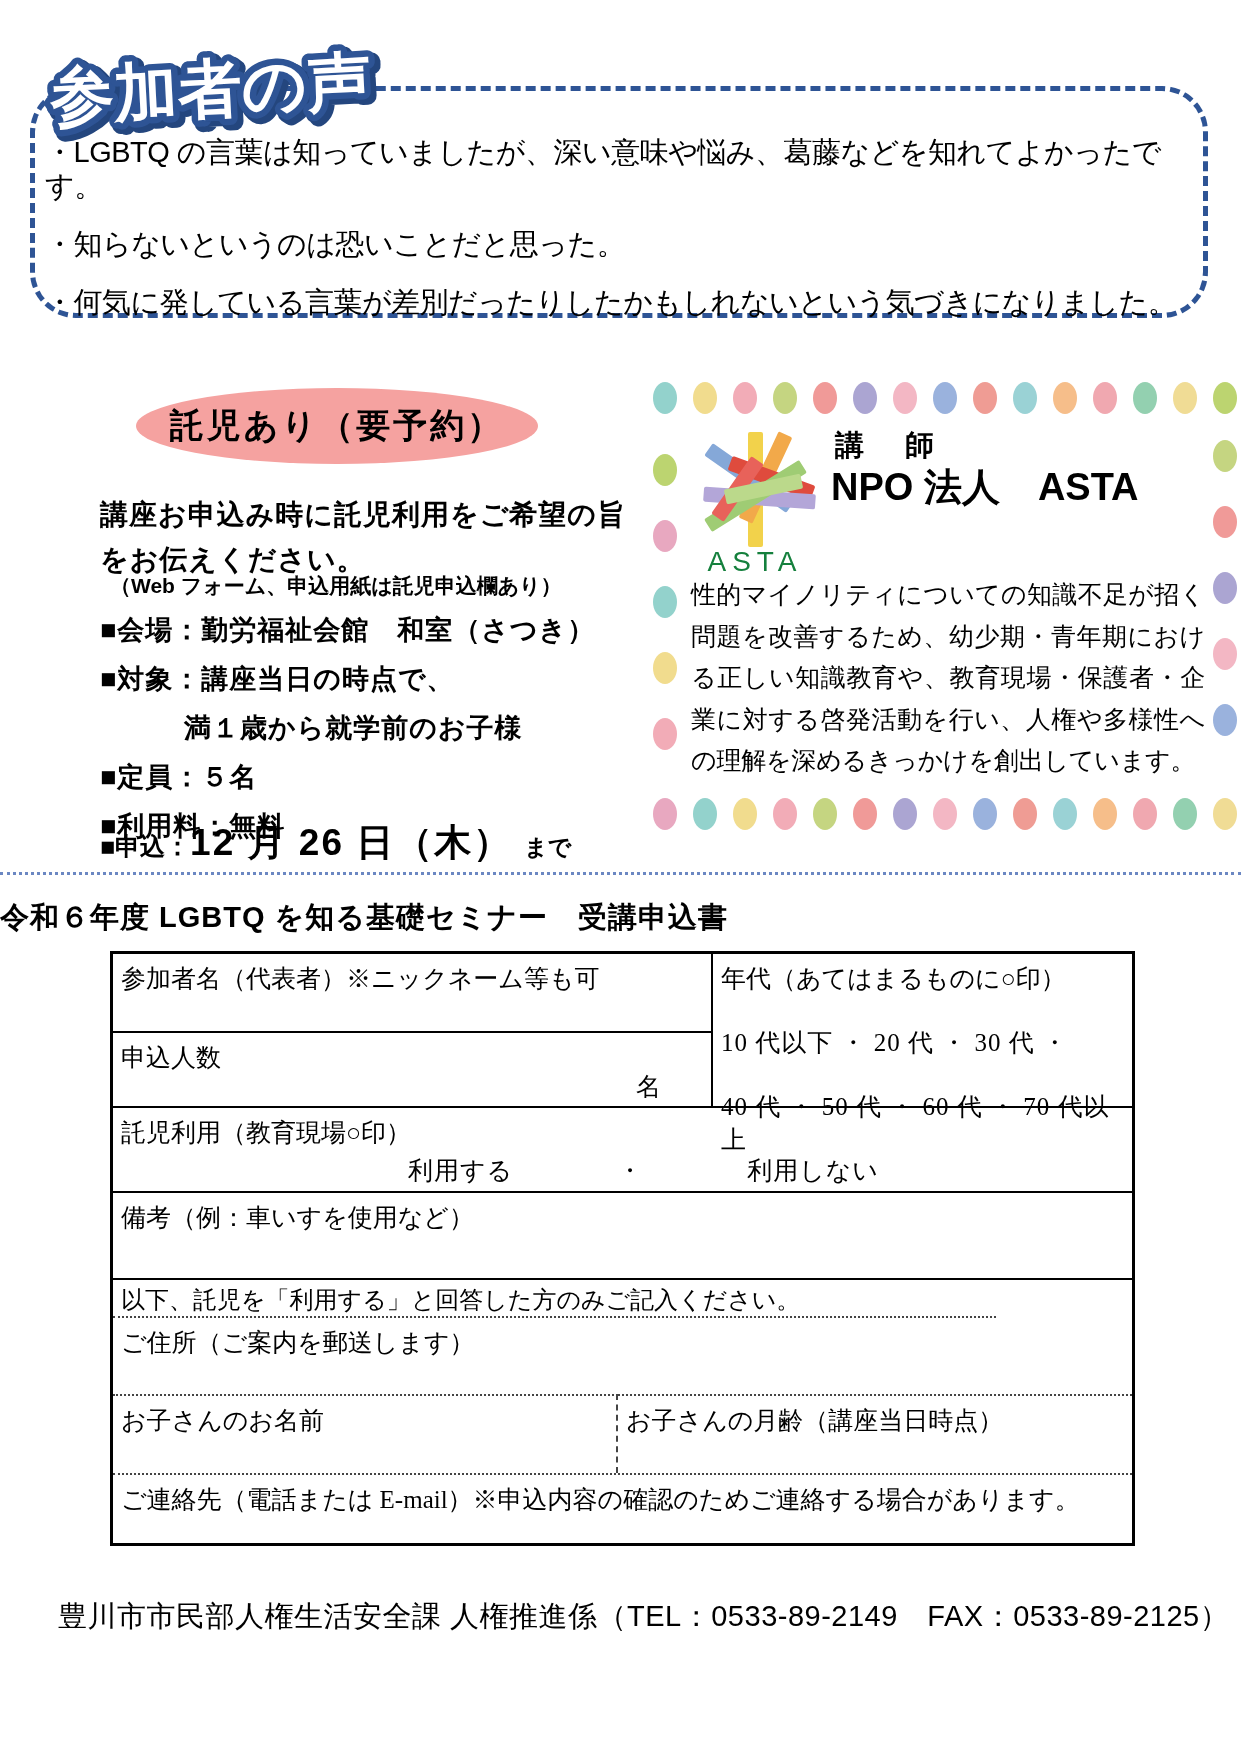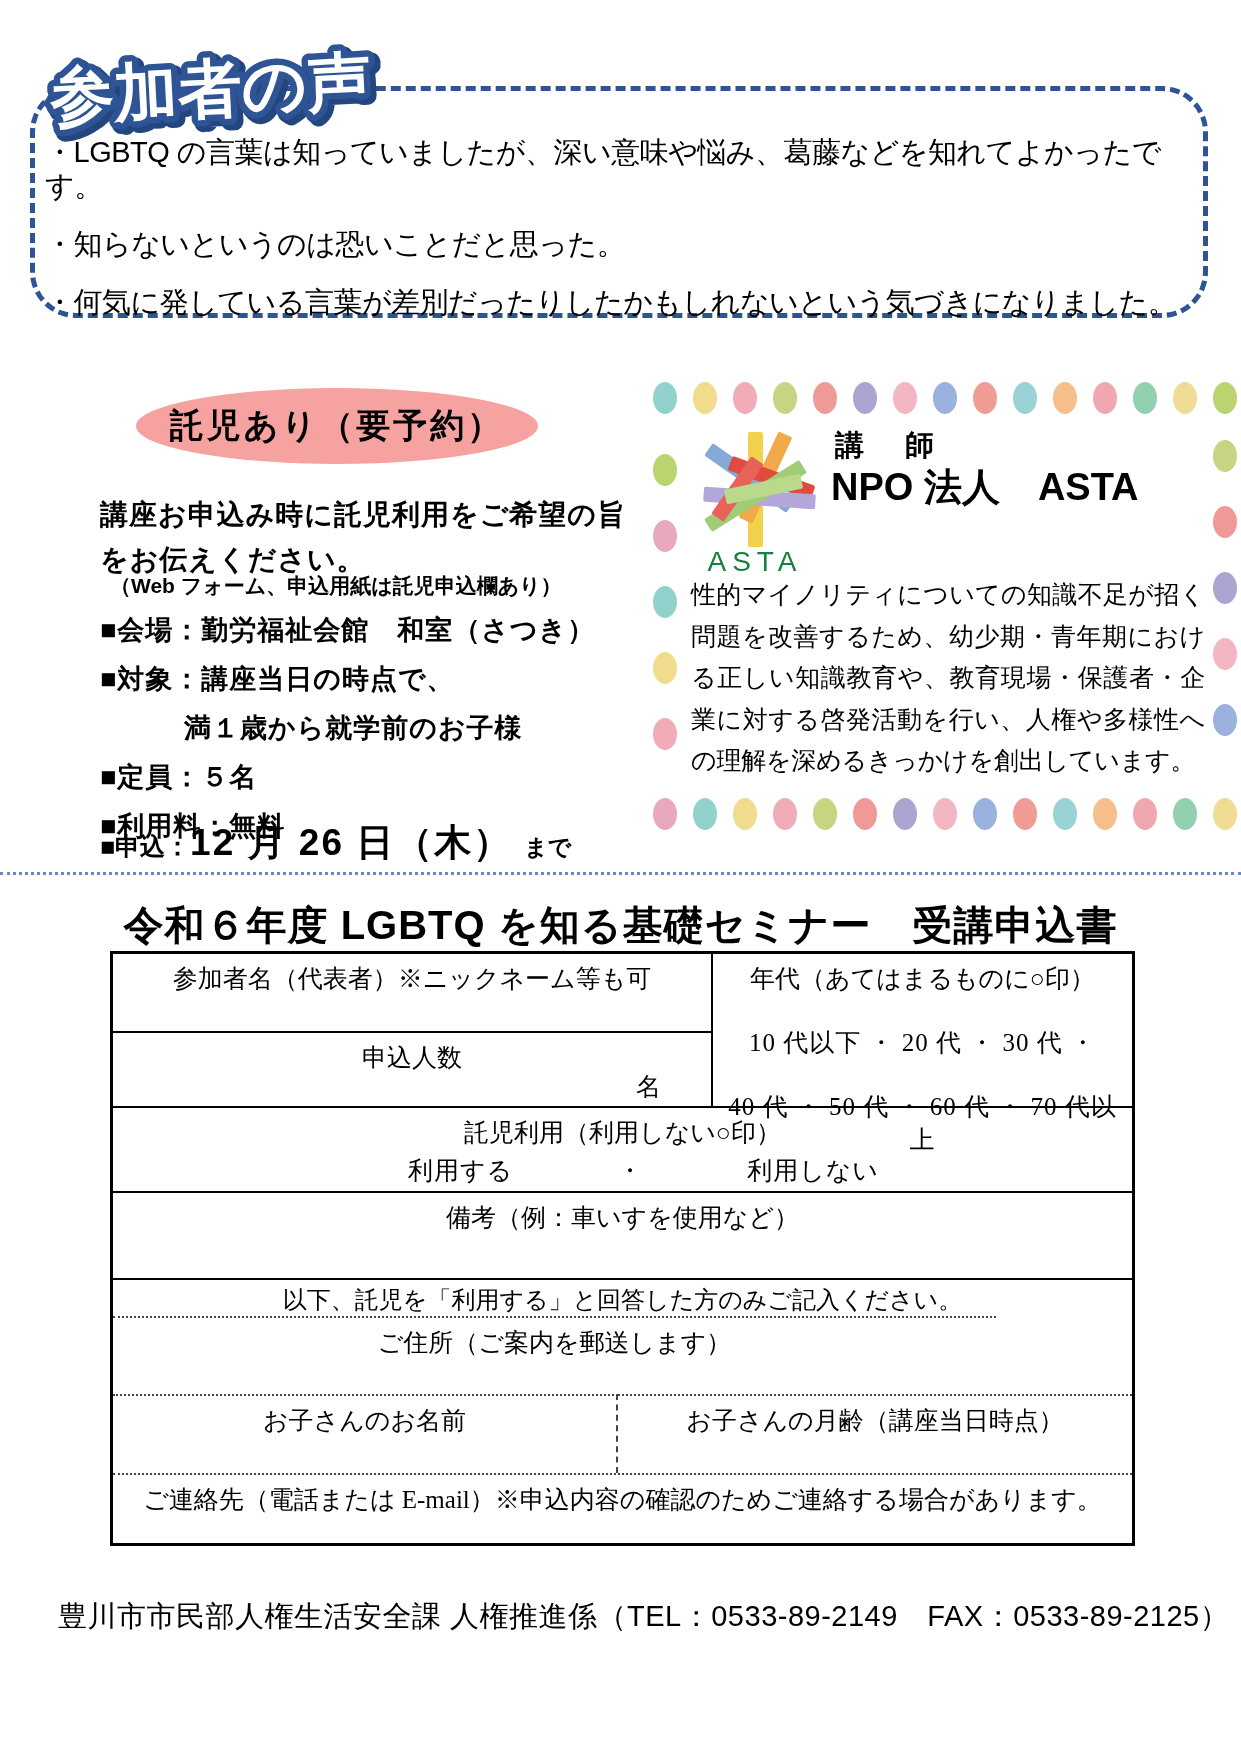--- a/index.html
+++ b/index.html
@@ -37,27 +37,27 @@
   .dot{position:absolute;width:24px;height:32px;border-radius:50%;}
   .asta-logo{position:absolute;left:42px;top:50px;width:120px;height:118px;}
   .bar{position:absolute;left:53px;top:4px;width:15px;border-radius:2px;}
   .asta-logo-text{position:absolute;left:38px;top:164px;width:128px;text-align:center;font-size:28px;color:#15803d;letter-spacing:6px;}
   .lect-label{position:absolute;left:182px;top:44px;font-size:29px;font-weight:600;letter-spacing:6px;}
   .lect-name{position:absolute;left:178px;top:80px;font-size:38px;font-weight:600;}
   .asta-desc{position:absolute;left:38px;top:192px;width:514px;font-size:25px;line-height:41.5px;text-align:justify;font-weight:500;letter-spacing:-0.2px;}
   
   .dotted-sep{position:absolute;left:0;top:872px;width:1241px;height:0;border-top:3px dotted #6B87C2;}
   
-  .form-title{position:absolute;left:0;top:898px;width:1241px;text-align:center;font-size:40px;font-weight:bold;letter-spacing:1px;}
+  .form-title{position:absolute;left:0;top:898px;width:1241px;text-align:left;font-size:29px;font-weight:bold;letter-spacing:1px;}
   .form-table{
     position:absolute;left:110px;top:951px;width:1025px;height:595px;
     border:3px solid #000;box-sizing:border-box;background:#fff;
     font-family:"Liberation Serif",serif;font-size:25px;
   }
-  .cell{position:absolute;box-sizing:border-box;padding:8px 8px;text-align:center;}
+  .cell{position:absolute;box-sizing:border-box;padding:8px 8px;}
   .c-r1l{left:0;top:0;width:600px;height:79px;border-right:2px solid #000;border-bottom:2px solid #000;}
   .c-r2l{left:0;top:79px;width:600px;height:73px;border-right:2px solid #000;}
   .c-r12r{left:600px;top:0;width:419px;height:152px;}
   .age-line{margin-top:31px;letter-spacing:1px;}
   .count-unit{position:absolute;left:523px;bottom:3px;}
   .c-r3{left:0;top:152px;width:1019px;height:85px;border-top:2px solid #000;}
   .cc-options{position:absolute;left:295px;top:46px;letter-spacing:1px;}
   .c-r4{left:0;top:237px;width:1019px;height:113px;border-top:2px solid #000;}
   .c-r5{left:0;top:324px;width:1019px;height:38px;border-top:2px solid #000;padding-top:4px;font-size:24px;}
   .c-r6{left:0;top:362px;width:883px;height:78px;border-top:2px dotted #444;}
@@ -172,21 +172,21 @@
   <div class="cell c-r2l">
     <span>申込人数</span>
     <span class="count-unit">名</span>
   </div>
   <div class="cell c-r12r">
     <div>年代（あてはまるものに○印）</div>
     <div class="age-line">10 代以下 ・ 20 代 ・ 30 代 ・</div>
     <div class="age-line">40 代 ・ 50 代 ・ 60 代 ・ 70 代以上</div>
   </div>
   <div class="cell c-r3">
-    <span>託児利用（利用しない○印）</span>
+    <span>託児利用（教育現場○印）</span>
     <span class="cc-options">利用する　　　　・　　　　利用しない</span>
   </div>
   <div class="cell c-r4">
     <span>備考（例：車いすを使用など）</span>
   </div>
   <div class="cell c-r5">以下、託児を「利用する」と回答した方のみご記入ください。</div>
   <div class="cell c-r6">
     <span>ご住所（ご案内を郵送します）</span>
   </div>
   <div class="cell c-r7r">

